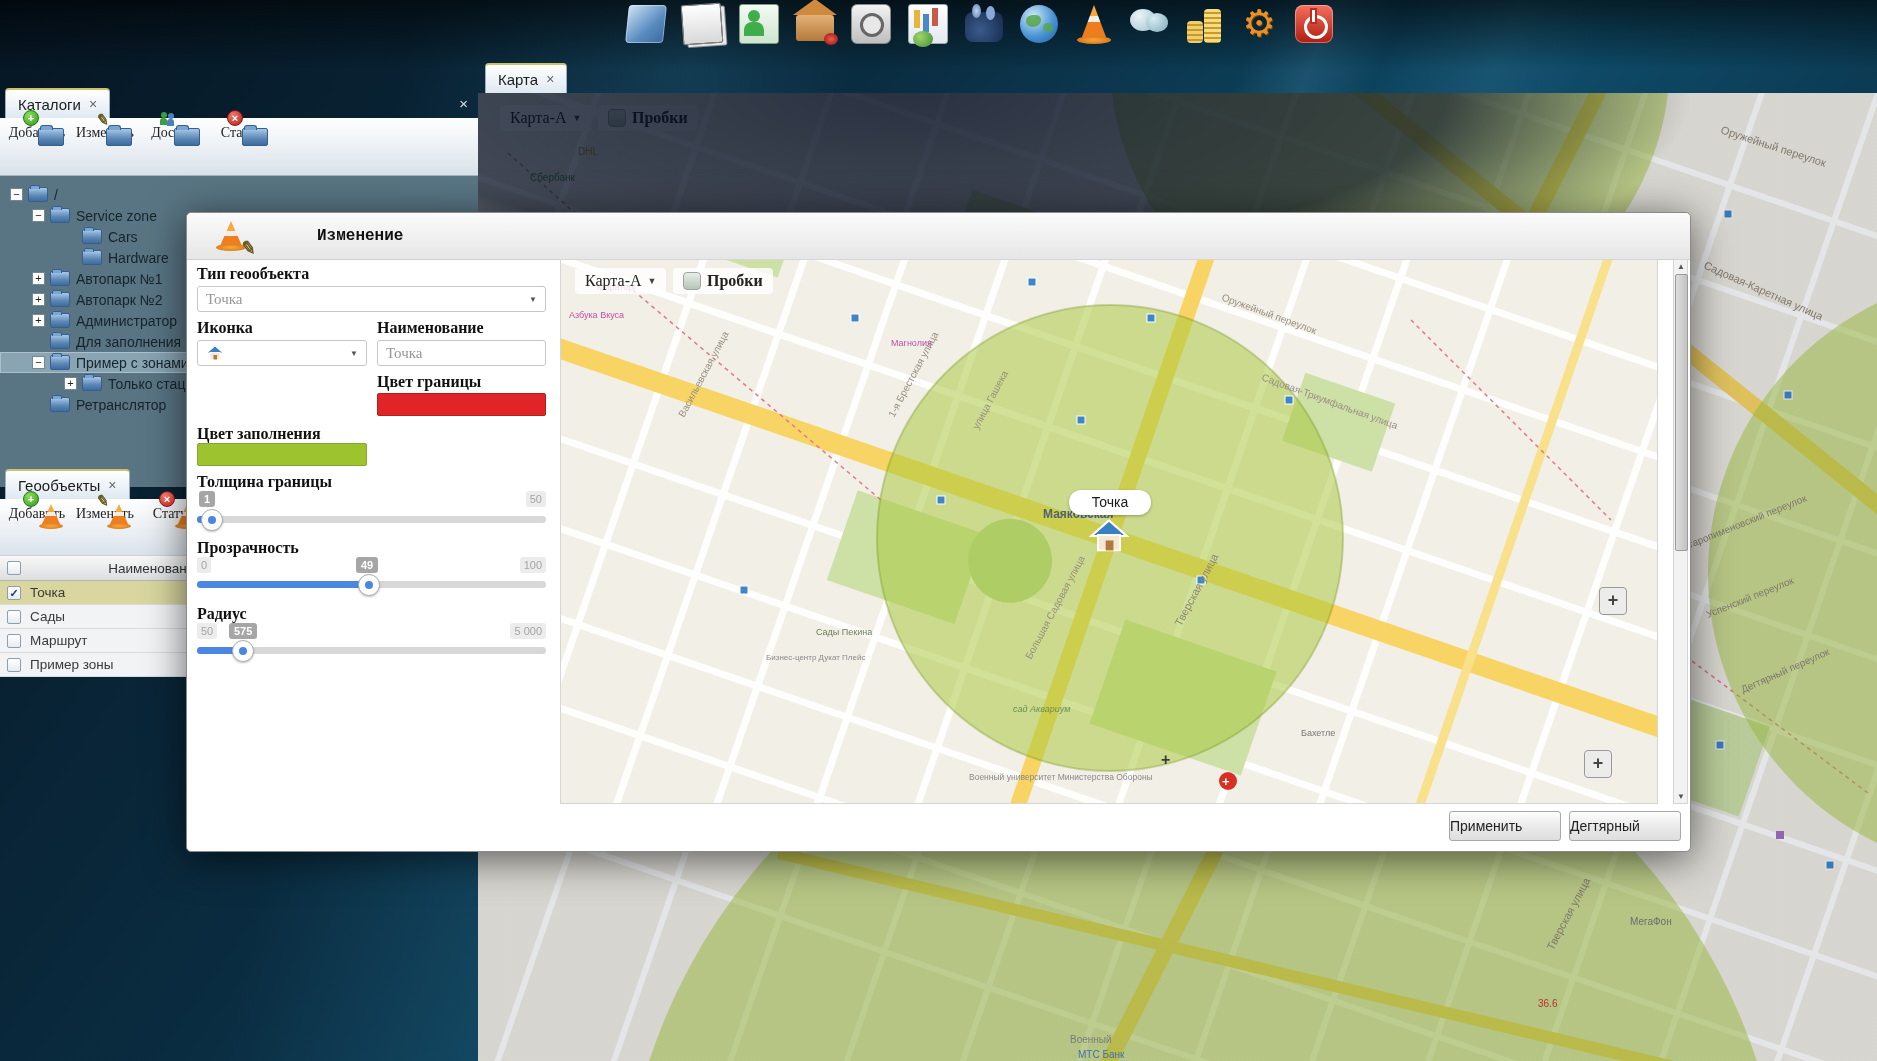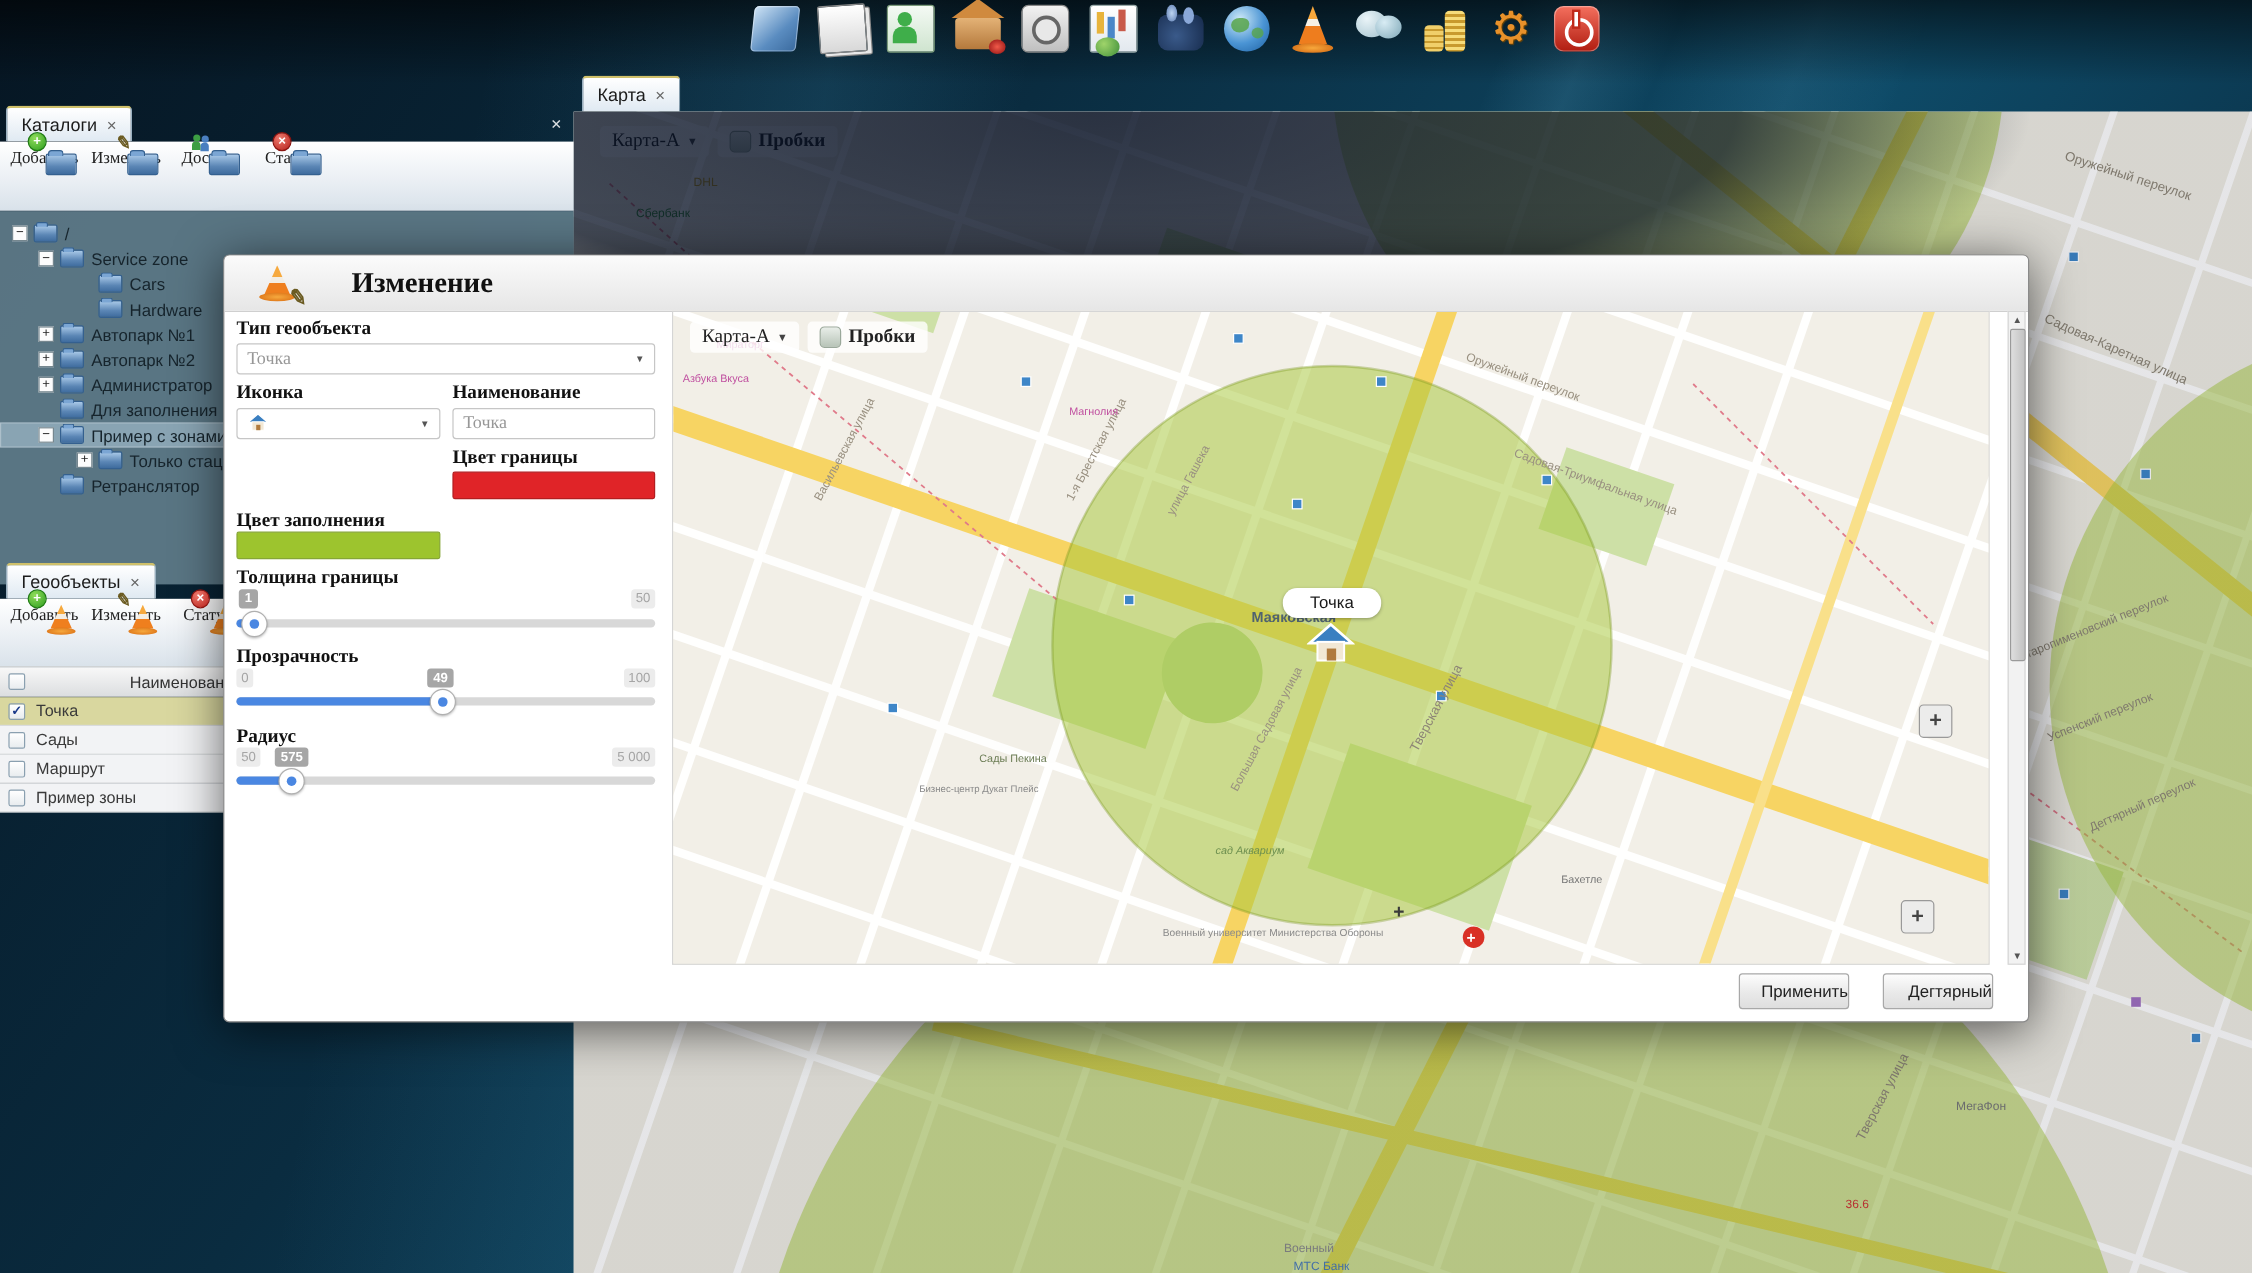--- a/index.html
+++ b/index.html
@@ -114,21 +114,21 @@
   .modal{position:absolute;left:186px;top:212px;width:1503px;height:638px;background:#fff;border:1px solid #8a8a8a;
     border-radius:5px;box-shadow:0 6px 40px rgba(0,0,0,.6);}
   .modal-header{position:absolute;left:0;top:0;right:0;height:46px;border-radius:5px 5px 0 0;
     background:linear-gradient(#fbfbfb,#e6e6e6);border-bottom:1px solid #cfcfcf;display:flex;align-items:center;}
   .dlg-iconwrap{position:relative;width:34px;height:30px;margin-left:28px;}
   .dlg-iconwrap .base::before{content:'';position:absolute;left:5px;top:0;width:22px;height:25px;
     clip-path:polygon(50% 0,100% 100%,0 100%);background:linear-gradient(180deg,#f6a93e 0 38%,#f3ede2 38% 58%,#ef7f1e 58%);}
   .dlg-iconwrap .base::after{content:'';position:absolute;left:1px;bottom:0;width:30px;height:7px;border-radius:50%;
     background:radial-gradient(#f6a93e,#d86a10);}
   .dlg-iconwrap .badge-pencil{font-size:18px;right:-6px;bottom:-4px;}
-  .modal-title{font-family:Liberation Serif, serif;font-weight:bold;font-size:24px;color:#111;margin-left:44px;}
+  .modal-title{font-family:Liberation Mono, monospace;font-weight:bold;font-size:16px;color:#111;margin-left:68px;}
   .form-col{position:absolute;left:10px;top:46px;width:349px;height:500px;}
   .fc-label{position:absolute;font-family:"Liberation Serif",serif;font-weight:bold;font-size:16px;color:#111;white-space:nowrap;text-align:right;}
   .fc-field{position:absolute;box-sizing:border-box;height:26px;background:#fff;border:1px solid #c6c6c6;border-radius:3px;
     font-family:"Liberation Serif",serif;font-size:15px;color:#979797;line-height:24px;padding-left:8px;}
   .fc-field .caret{position:absolute;right:8px;top:9px;font-size:8px;color:#555;line-height:8px;}
   .swatch{position:absolute;box-sizing:border-box;height:23px;border-radius:2px;}
   .sw-red{background:#e02428;border:1px solid #b21d20;}
   .sw-green{background:#9dc42e;border:1px solid #86a636;}
   .badge-row{position:absolute;height:18px;width:349px;}
   .v-badge{position:absolute;top:0;background:#a6a6a6;color:#fff;border-radius:3px;padding:2px 5px;
@@ -143,22 +143,22 @@
   .map-box{position:absolute;left:373px;top:46px;width:1098px;height:545px;overflow:hidden;border:1px solid #d5d5d5;box-sizing:border-box;background:#f2efe7;}
   .marker-pill{position:absolute;left:508px;top:230px;width:82px;height:25px;background:#fff;border-radius:12px;
     box-shadow:0 1px 3px rgba(0,0,0,.3);font-size:14px;color:#1a1a1a;text-align:center;line-height:25px;}
   .house-marker{position:absolute;left:528px;top:258px;}
   .zoom-btn{position:absolute;width:26px;height:26px;background:rgba(235,235,235,.9);border:1px solid #999;border-radius:4px;
     font:bold 18px/24px "Liberation Sans",sans-serif;color:#444;text-align:center;}
   .m-scroll{position:absolute;left:1486px;top:46px;width:15px;height:545px;background:#f2f2f2;border:1px solid #d5d5d5;box-sizing:border-box;}
   .m-scroll .sthumb{position:absolute;left:1px;top:14px;width:11px;height:275px;background:linear-gradient(90deg,#dedede,#c2c2c2);
     border:1px solid #9a9a9a;border-radius:2px;}
   .m-scroll .arr{position:absolute;left:2px;width:10px;font-size:8px;color:#555;text-align:center;}
-  .btn{position:absolute;width:92px;height:30px;background:linear-gradient(#fdfdfd,#e9e9e9 55%,#dedede);
-    border:1px solid #a8a8a8;border-radius:3px;font-size:14px;color:#222;text-align:right;line-height:28px;box-sizing:border-box;}
+  .btn{position:absolute;width:112px;height:30px;background:linear-gradient(#fdfdfd,#e9e9e9 55%,#dedede);
+    border:1px solid #a8a8a8;border-radius:3px;font-size:14px;color:#222;text-align:left;line-height:28px;box-sizing:border-box;}
   .btn-apply{left:1262px;top:598px;}
   .btn-cancel{left:1382px;top:598px;}
   svg text{font-family:"Liberation Sans",sans-serif;}
 </style>
 </head>
 <body>
 
 <div class="desktop">
 
   <svg width="0" height="0" style="position:absolute">

